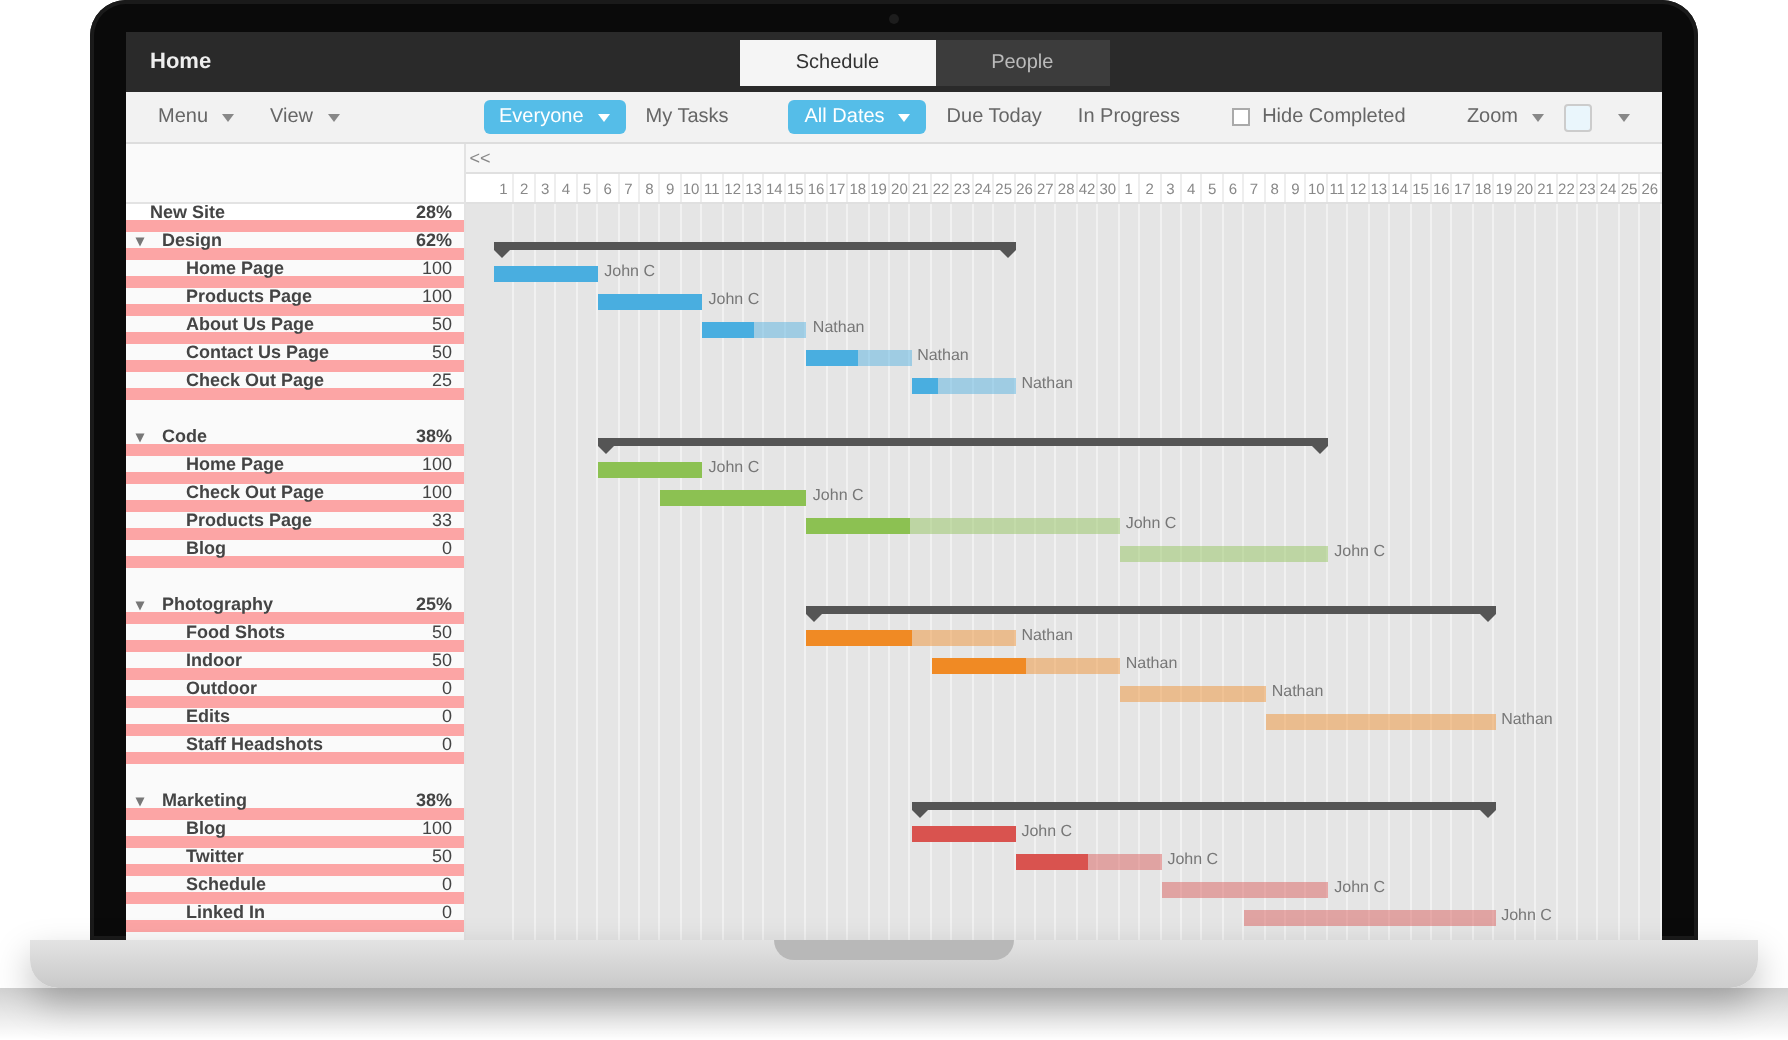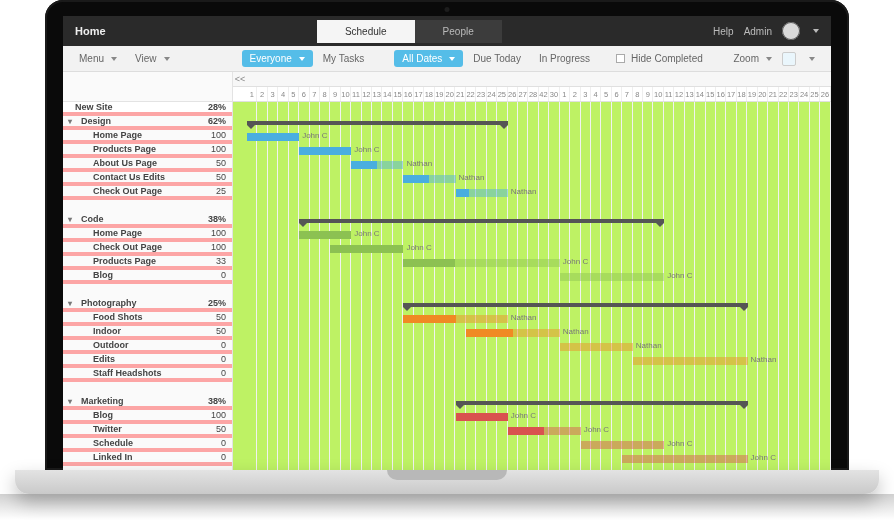--- a/index.html
+++ b/index.html
@@ -9,21 +9,21 @@
   
   .laptop { position:absolute; left:45px; top:0; width:804px; height:520px; }
   .screen-bezel {
     position:absolute; left:0; top:0; width:804px; height:470px;
     background:#0a0a0a; border-radius:18px 18px 0 0; padding:14px 18px 0 18px;
     box-shadow:inset 0 0 0 2px #1a1a1a;
   }
   .camera { position:absolute; left:50%; top:7px; width:5px; height:5px; border-radius:50%;
             background:#1d1d1d; transform:translateX(-50%); }
   .screen { position:absolute; left:18px; right:18px; top:16px; bottom:0;
-            background:#bef264; overflow:hidden; }
+            background:#e5e5e5; overflow:hidden; }
 
   .hinge { position:absolute; left:-30px; right:-30px; top:470px; height:24px;
            background:linear-gradient(#e3e3e3,#c9c9c9); border-radius:0 0 14px 14px;
            box-shadow:0 8px 18px rgba(0,0,0,.25); }
   .hinge::after{ content:""; position:absolute; left:50%; top:0; width:120px; height:10px;
                  transform:translateX(-50%); background:#b8b8b8;
                  border-radius:0 0 10px 10px; }
   .reflection { position:absolute; left:-45px; right:-45px; top:494px; height:26px;
                 background:linear-gradient(rgba(0,0,0,.18),rgba(0,0,0,0)); }
 
@@ -88,21 +88,21 @@
     border-left:4px solid transparent; border-right:4px solid transparent;
     border-top:4px solid #555;
   }
   .group-bar::before { left:-0px; }
   .group-bar::after  { right:-0px; }
 
   
   .lhead { height:30px; border-bottom:1px solid #e3e3e3; }
   .lrows { }
   .lrow { height:14px; display:flex; align-items:center; padding:0 6px 0 2px;
-          border-bottom:4px solid #fca5a5; color:#444; }
+          border-bottom:6px solid #fca5a5; color:#444; }
   .lrow.project { font-weight:bold; background:#fff; }
   .lrow.group { font-weight:bold; }
   .lrow .disclose { width:10px; text-align:center; color:#777; font-size:8px; }
   .lrow .tname { flex:1 1 auto; overflow:hidden; white-space:nowrap; text-overflow:ellipsis; }
   .lrow .pct { flex:0 0 26px; text-align:right; font-variant-numeric:tabular-nums; }
   .lrow.task .tname { padding-left:18px; font-weight:bold; }
   .lrow.group .tname { padding-left:6px; }
 </style>
 </head>
 <body>
@@ -113,26 +113,20 @@
     <div class="screen">
 
       <div class="topbar">
         <span class="title">Home</span>
         <span class="spacer"></span>
         <div class="tabs">
           <div class="tab active">Schedule</div>
           <div class="tab">People</div>
         </div>
         <span class="spacer"></span>
-        <div class="right">
-          <span class="link">Help</span>
-          <span class="link">Admin</span>
-          <span class="avatar"></span>
-          <span class="caret"></span>
-        </div>
       </div>
 
       <div class="toolbar">
         <span class="btn plain">
           <span>Menu</span>
             <span class="caret"></span>
         </span>
         <span class="btn plain">
           <span>View</span>
             <span class="caret"></span>
@@ -189,21 +183,21 @@
                 <span class="tname">Products Page</span>
                 <span class="pct">100</span>
               </div>
               <div class="lrow task">
                 <span class="disclose"></span>
                 <span class="tname">About Us Page</span>
                 <span class="pct">50</span>
               </div>
               <div class="lrow task">
                 <span class="disclose"></span>
-                <span class="tname">Contact Us Edits</span>
+                <span class="tname">Contact Us Page</span>
                 <span class="pct">50</span>
               </div>
               <div class="lrow task">
                 <span class="disclose"></span>
                 <span class="tname">Check Out Page</span>
                 <span class="pct">25</span>
               </div>
               <div class="lrow" style="border-bottom: none;"></div>
               <div class="lrow group">
                 <span class="disclose">▾</span>

